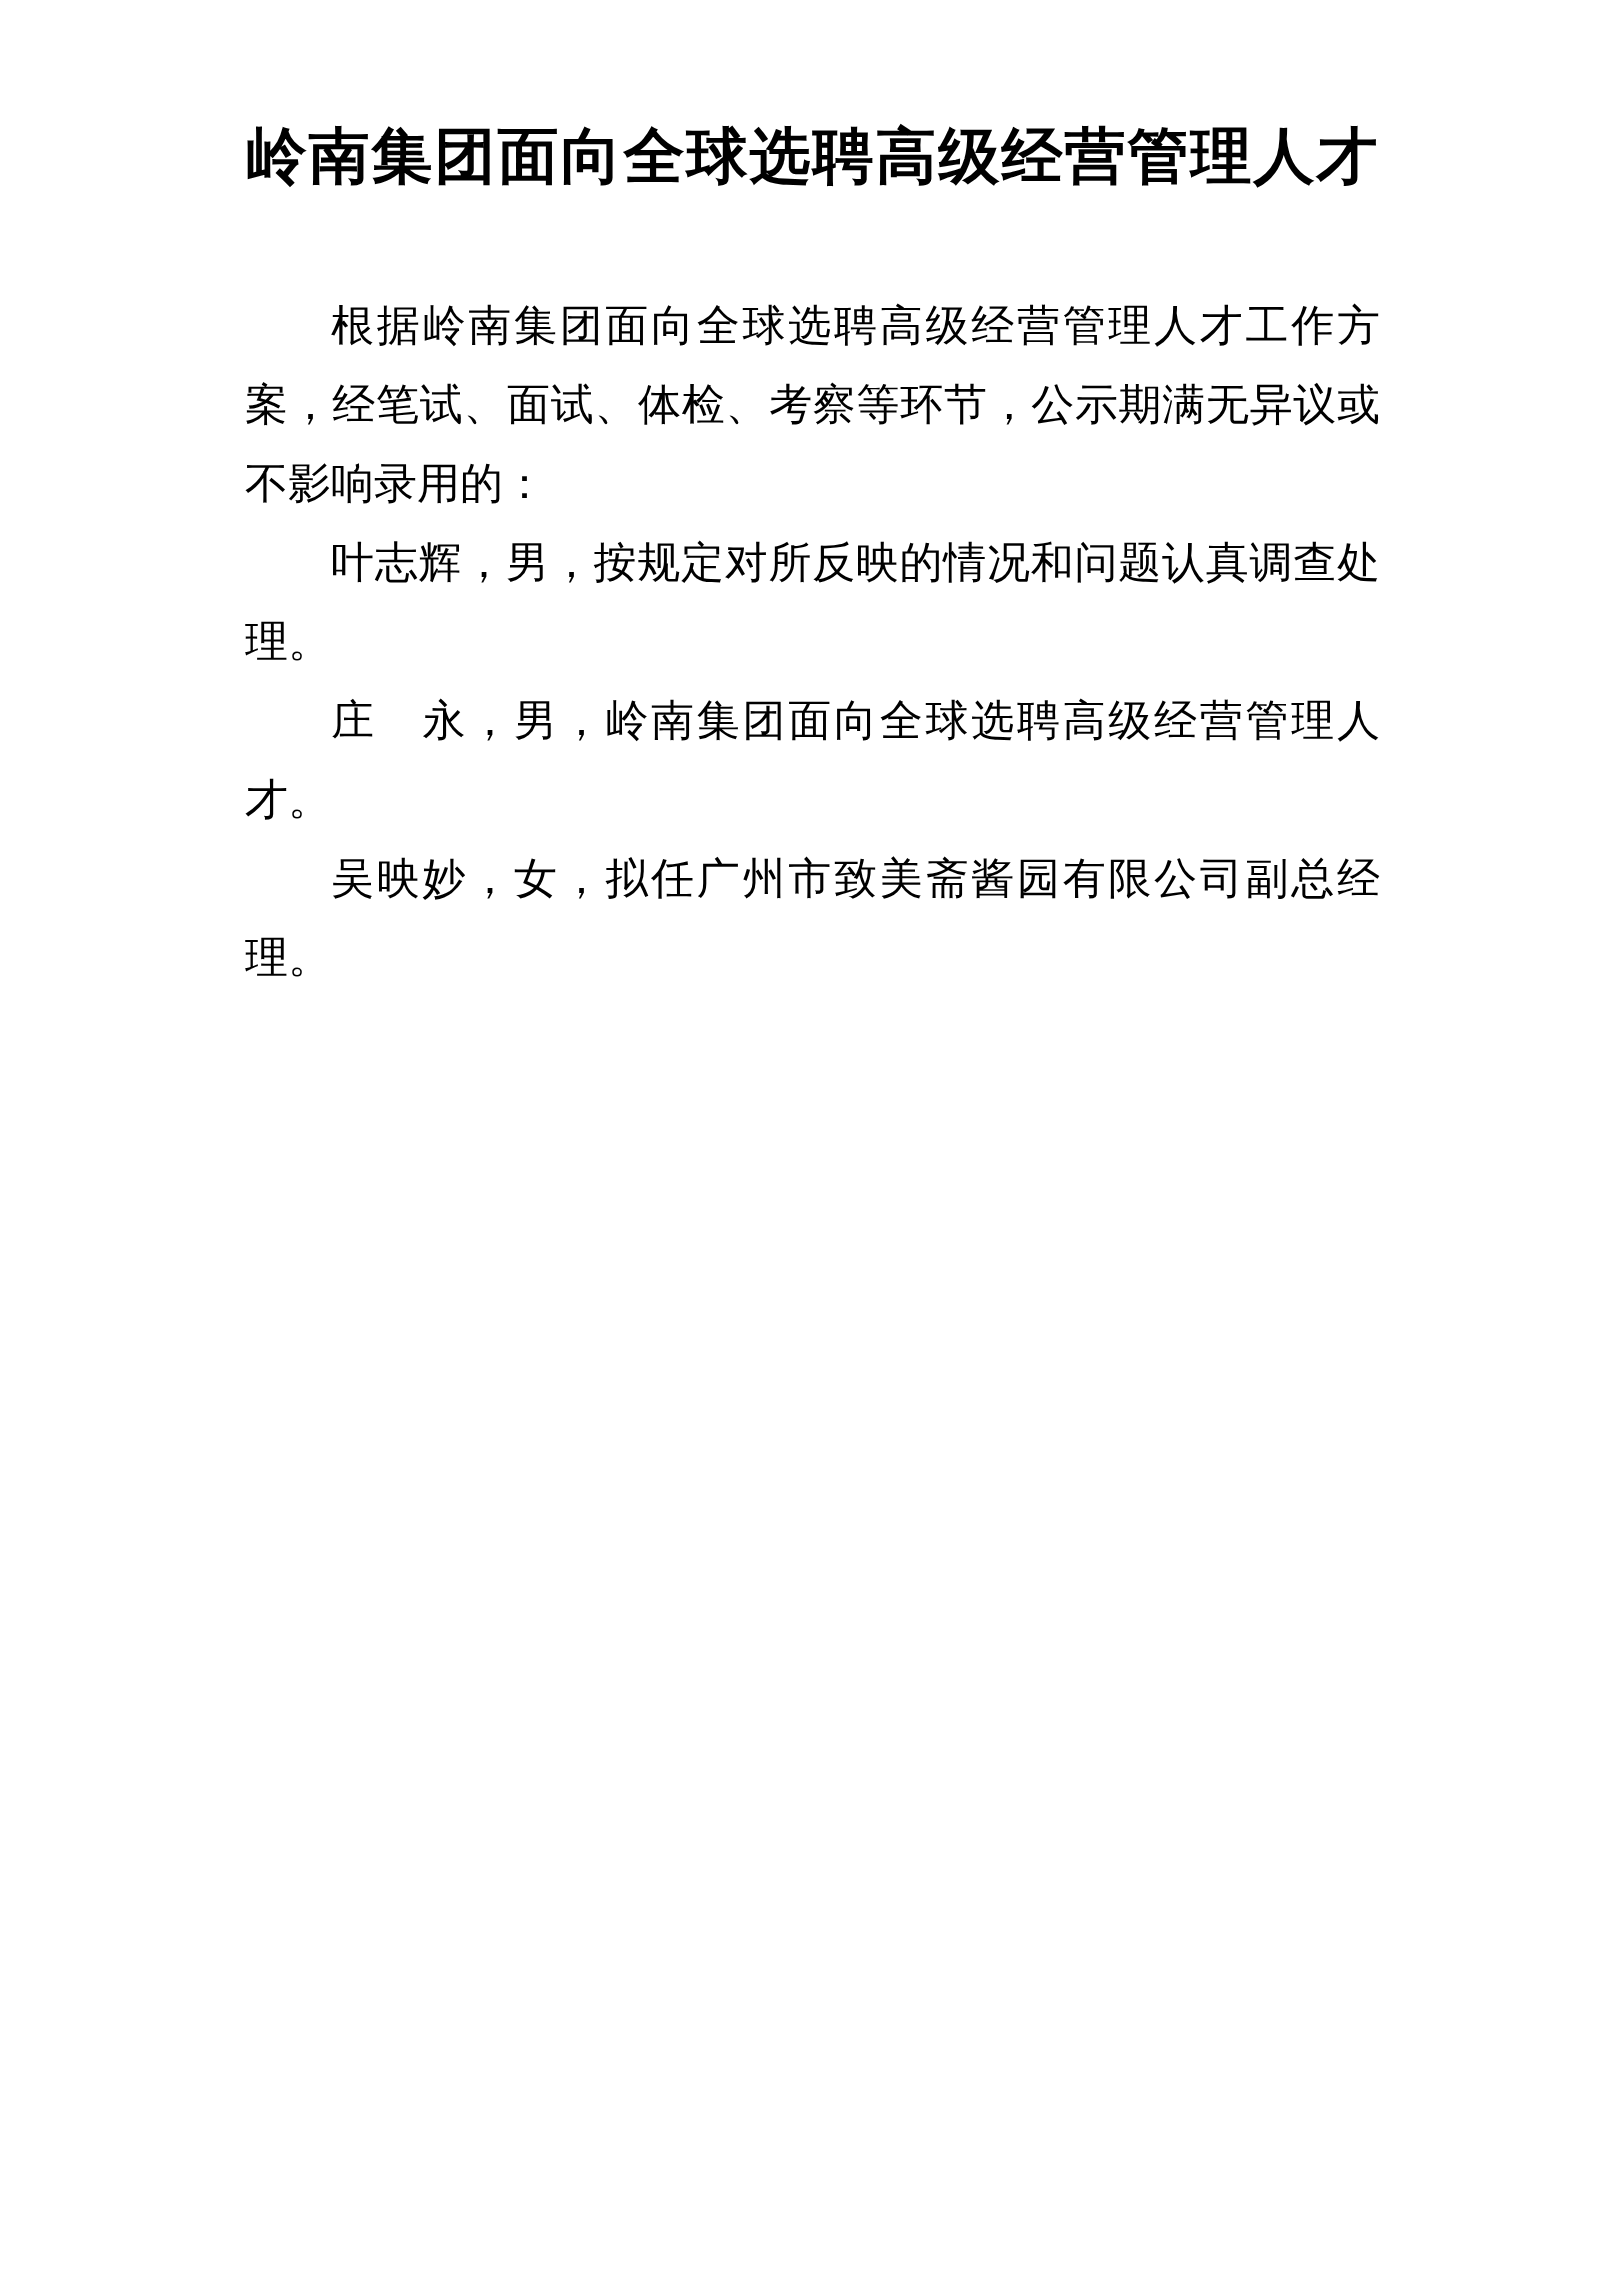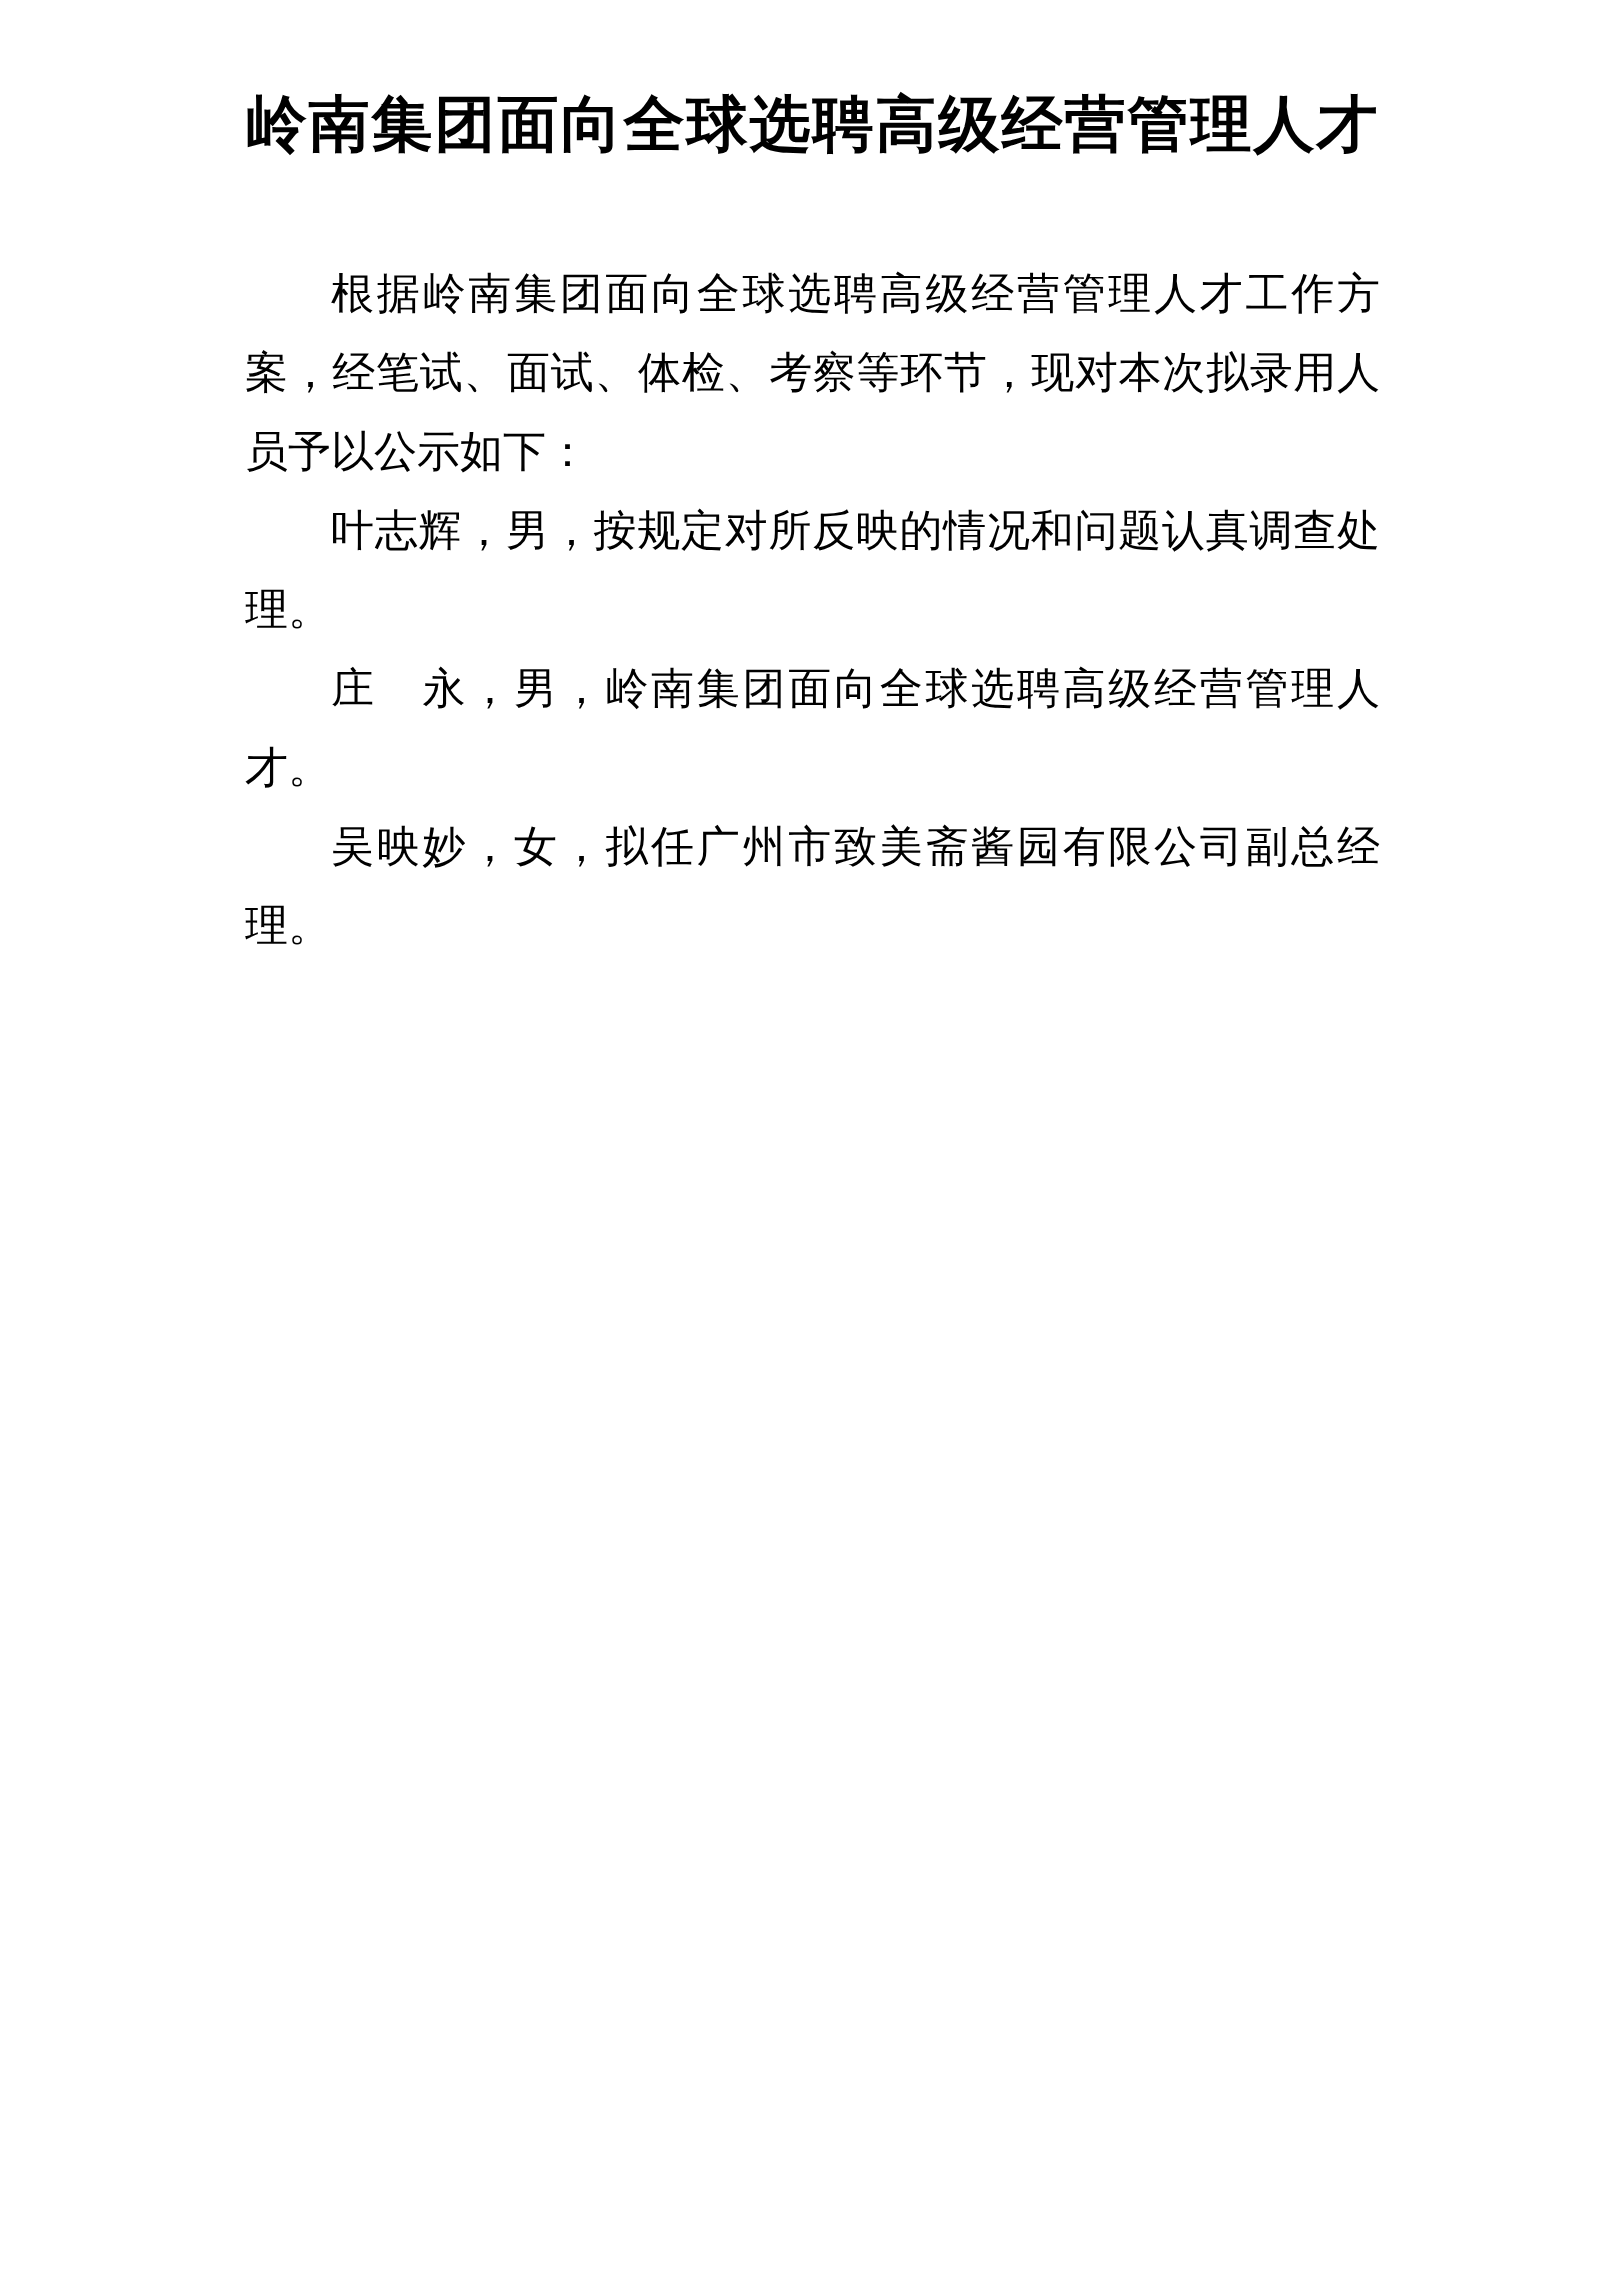--- a/index.html
+++ b/index.html
@@ -6,21 +6,21 @@
     margin: 0;
     padding: 0;
     background: #ffffff;
   }
   .page {
     position: relative;
     width: 1622px;
     height: 1874px;
     background: #ffffff;
     box-sizing: border-box;
-    padding: 88px 242px 0 245px;
+    padding: 120px 242px 0 245px;
     overflow: hidden;
     color: #000000;
   }
   .doc-title {
     font-family: "Liberation Serif", "DejaVu Serif", serif;
     font-weight: 700;
     font-size: 61px;
     line-height: 74px;
     letter-spacing: 2px;
     text-align: center;
@@ -42,19 +42,19 @@
   }
 </style>
 </head>
 <body>
 
 <div class="page">
   <div class="doc-title">
     <div>岭南集团面向全球选聘高级经营管理人才</div>
   </div>
   <div class="doc-body">
-    <p>根据岭南集团面向全球选聘高级经营管理人才工作方案，经笔试、面试、体检、考察等环节，现对本次拟录用人员予以公示如下：</p>
+    <p>根据岭南集团面向全球选聘高级经营管理人才工作方案，经笔试、面试、体检、考察等环节，公示期满无异议或不影响录用的：</p>
     <p>叶志辉，男，按规定对所反映的情况和问题认真调查处理。</p>
     <p>庄　永，男，岭南集团面向全球选聘高级经营管理人才。</p>
     <p>吴映妙，女，拟任广州市致美斋酱园有限公司副总经理。</p>
   </div>
 </div>
 
 
 </body></html>

